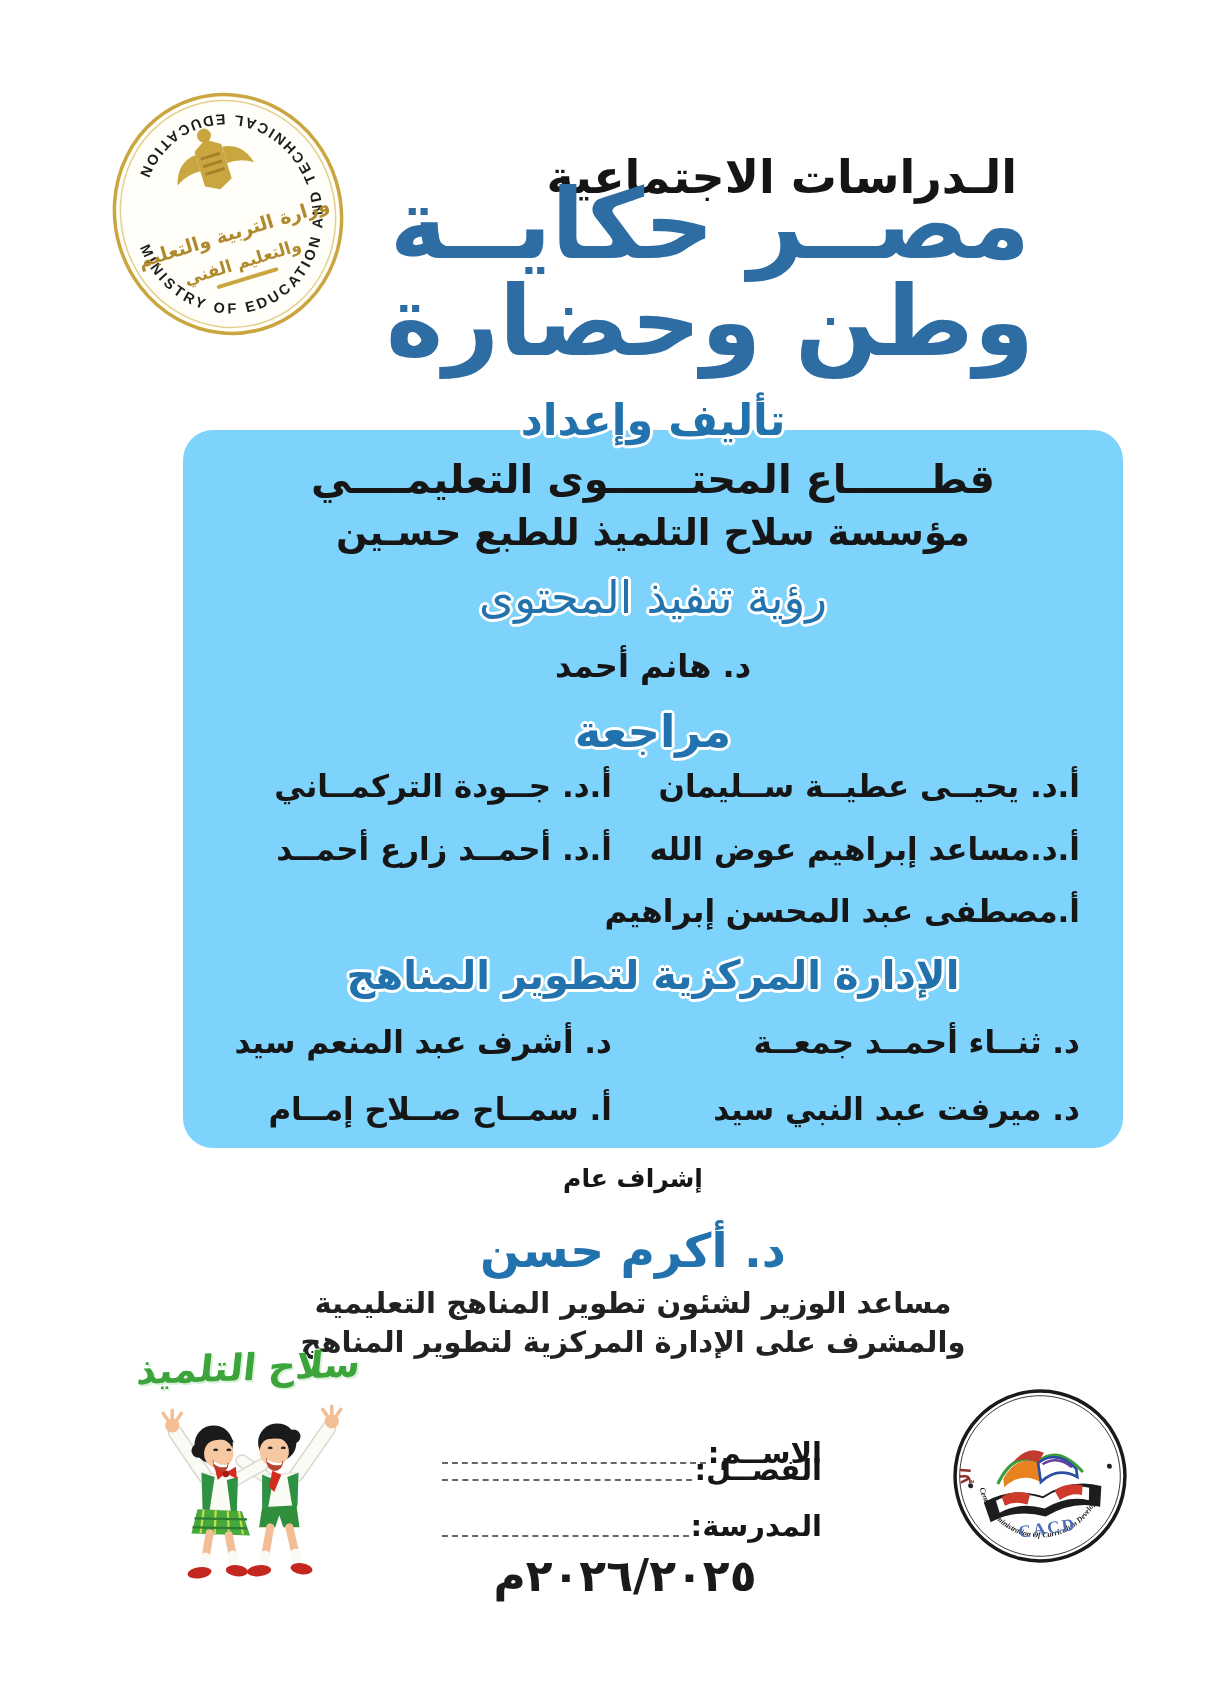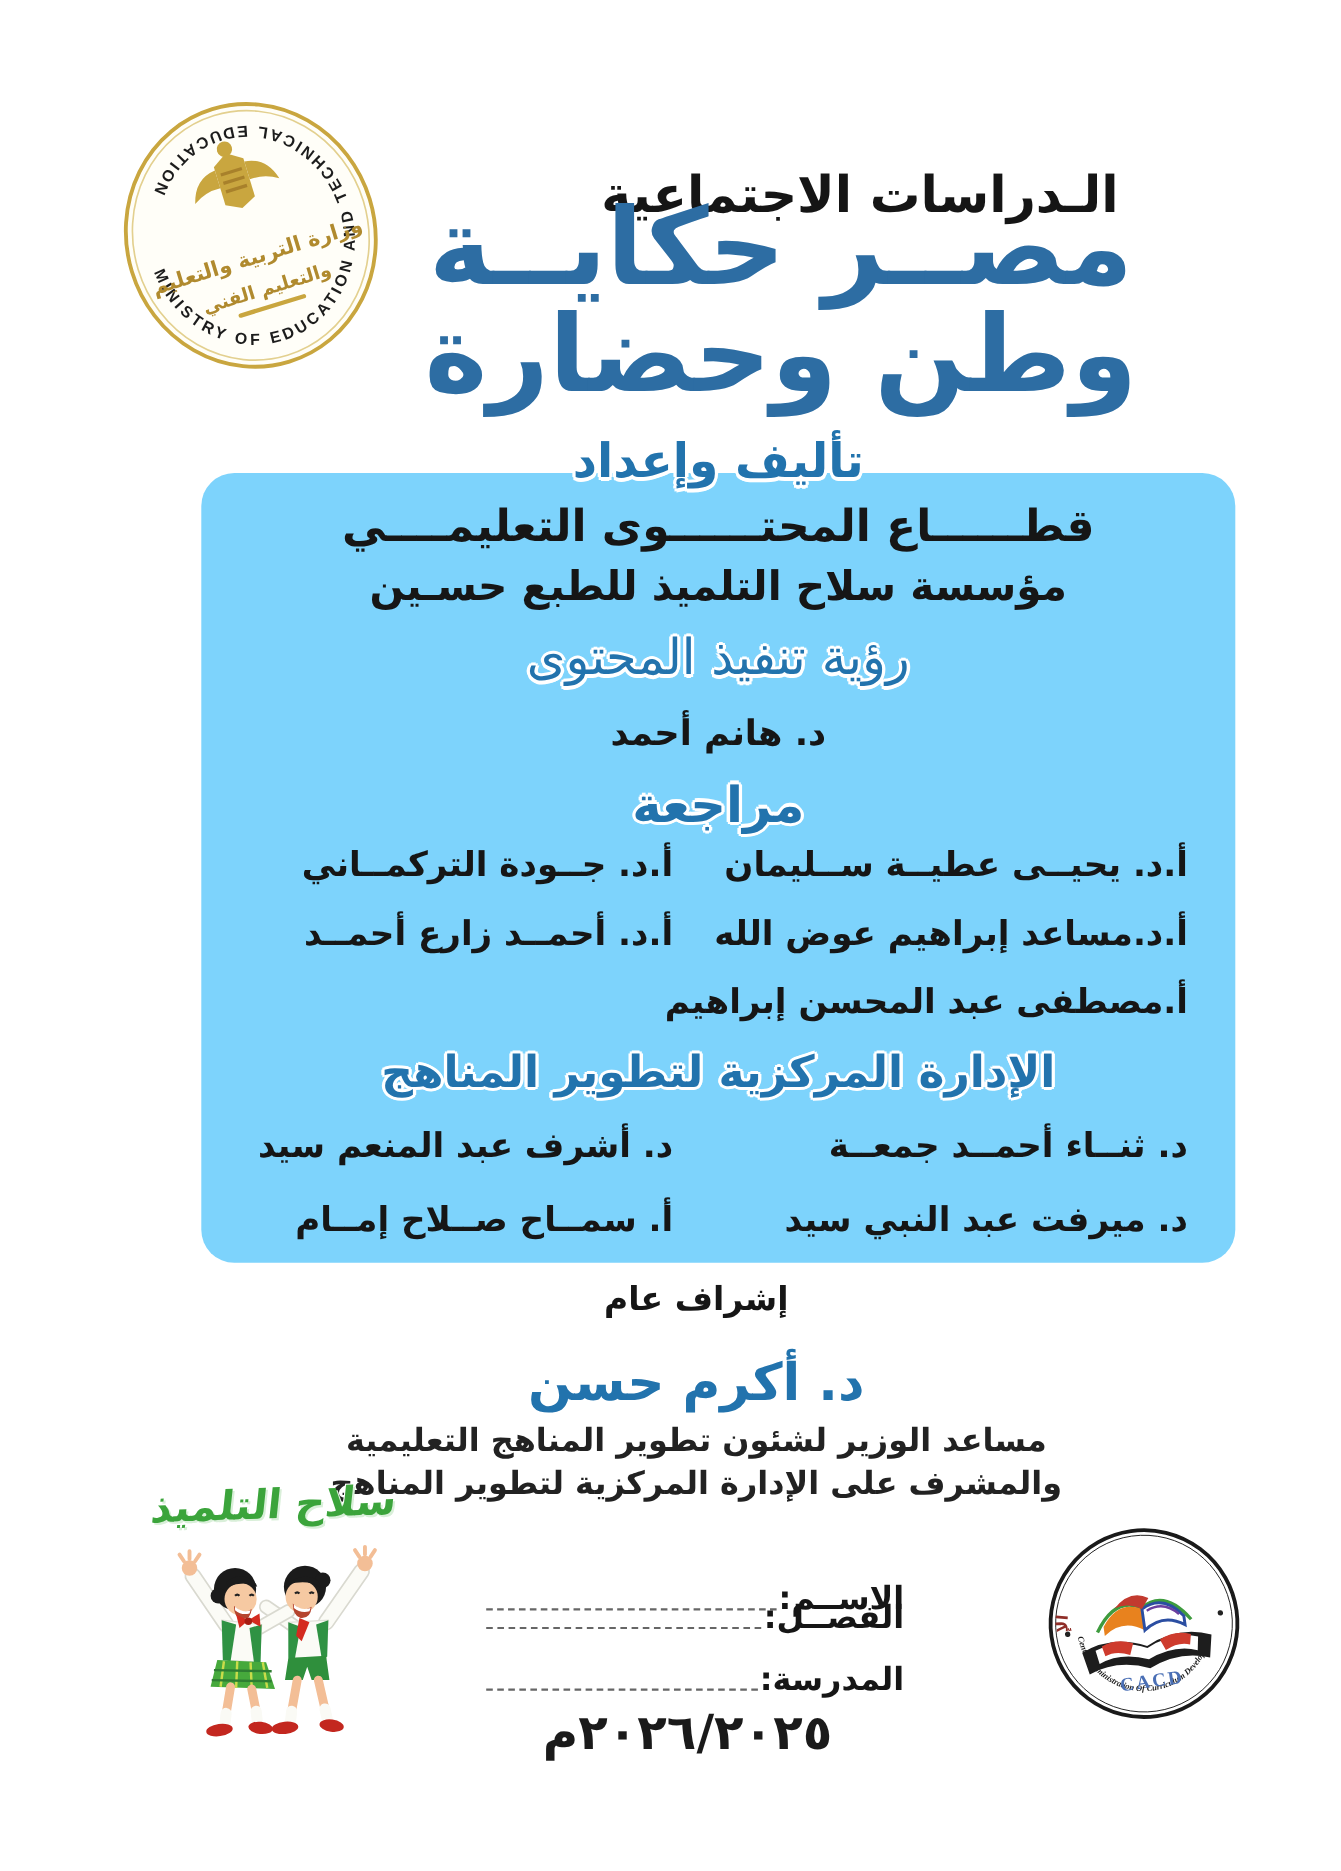--- a/index.html
+++ b/index.html
@@ -41,21 +41,21 @@
   .cacd-heading{font-size:40px;font-weight:bold;margin-top:18px;line-height:1.3;}
   .names-grid{
     display:grid;grid-template-columns:442px 396px;column-gap:26px;
     padding:0 43px 0 29px;margin-top:8px;row-gap:24px;
     font-size:31px;font-weight:bold;line-height:1.25;
   }
   .names-grid.second{margin-top:22px;row-gap:28px;}
   .names-grid .name-cell{text-align:start;white-space:nowrap;}
   
   .supervision{position:absolute;top:1163px;left:183px;width:900px;text-align:center;direction:rtl;}
-  .sup-heading{font-size:30px;font-weight:bold;line-height:1.25;}
+  .sup-heading{font-size:25px;font-weight:bold;line-height:1.25;}
   .sup-name{font-size:47px;font-weight:bold;margin-top:29px;line-height:1.2;}
   .sup-role{font-size:29px;font-weight:bold;color:#222;line-height:1.35;margin-top:4px;}
   .sup-role + .sup-role{margin-top:0;}
   
   .publisher-logo-text{
     position:absolute;left:145px;top:1346px;width:215px;text-align:center;
     font-size:37px;font-weight:bold;color:#3BA43B;white-space:nowrap;
     transform:skewX(-8deg) rotate(-2deg);
     text-shadow:2px 2px 0 #d9efd9,-1px -1px 0 #ffffff;
   }

